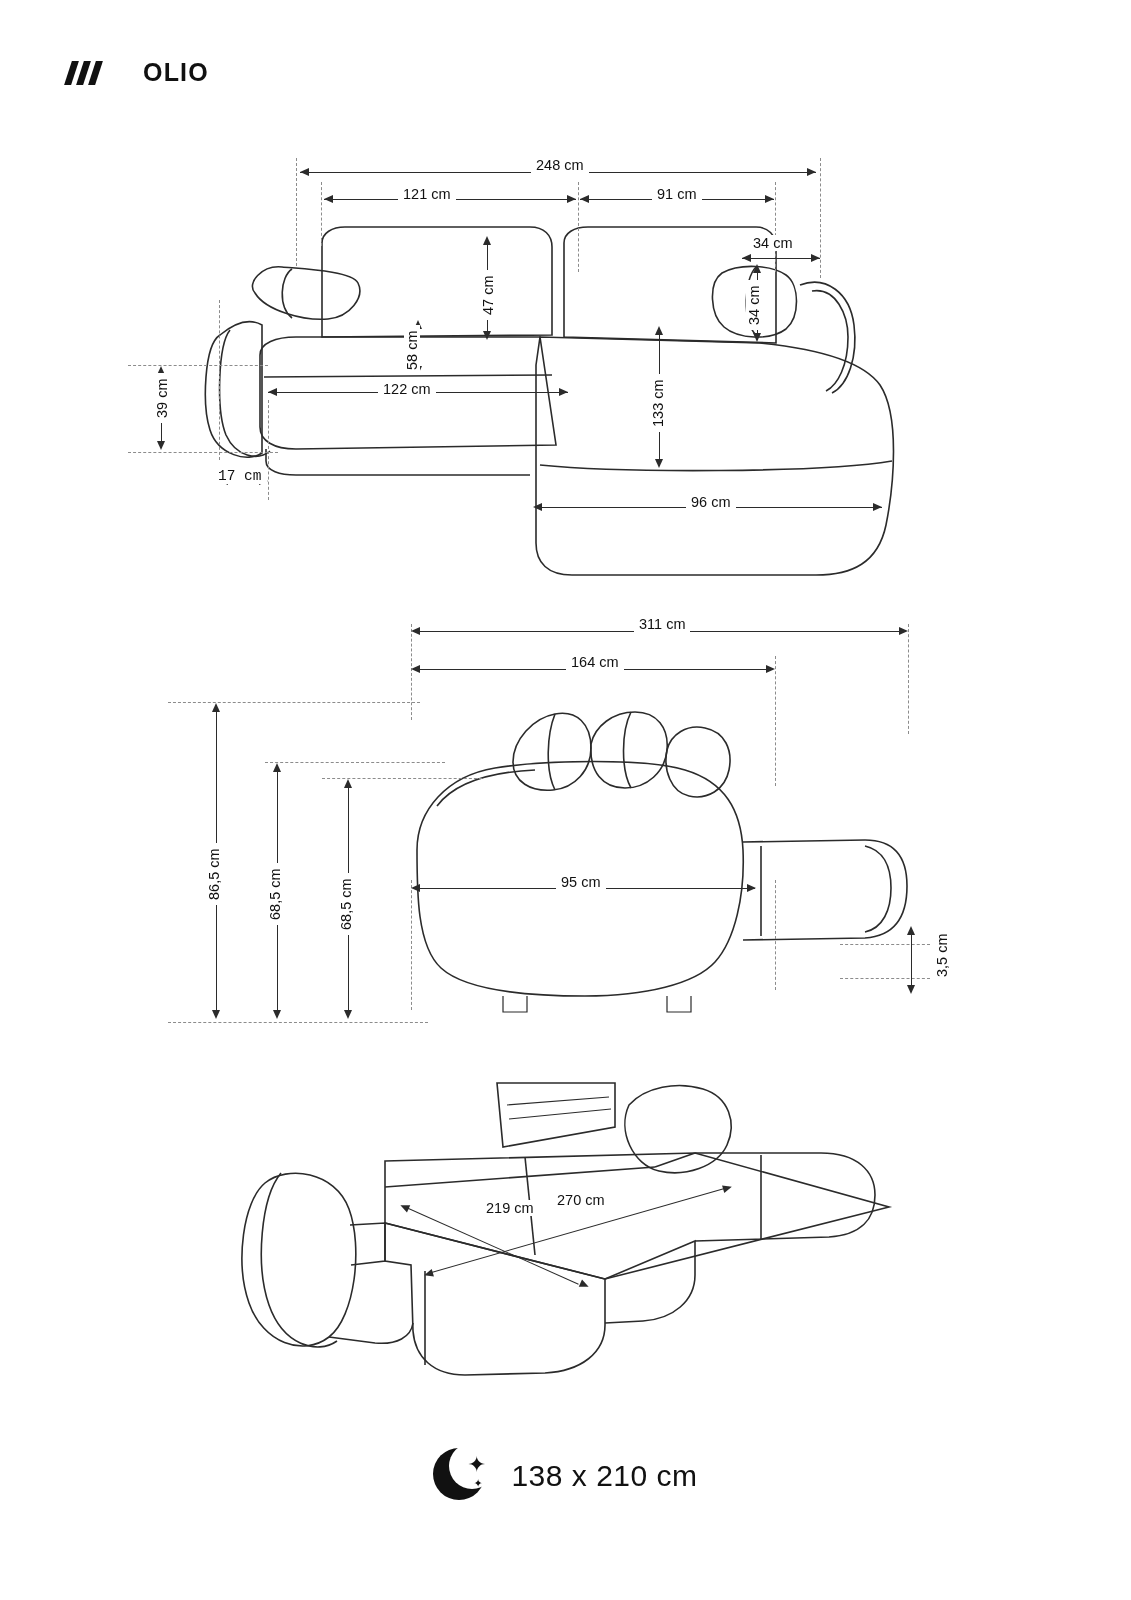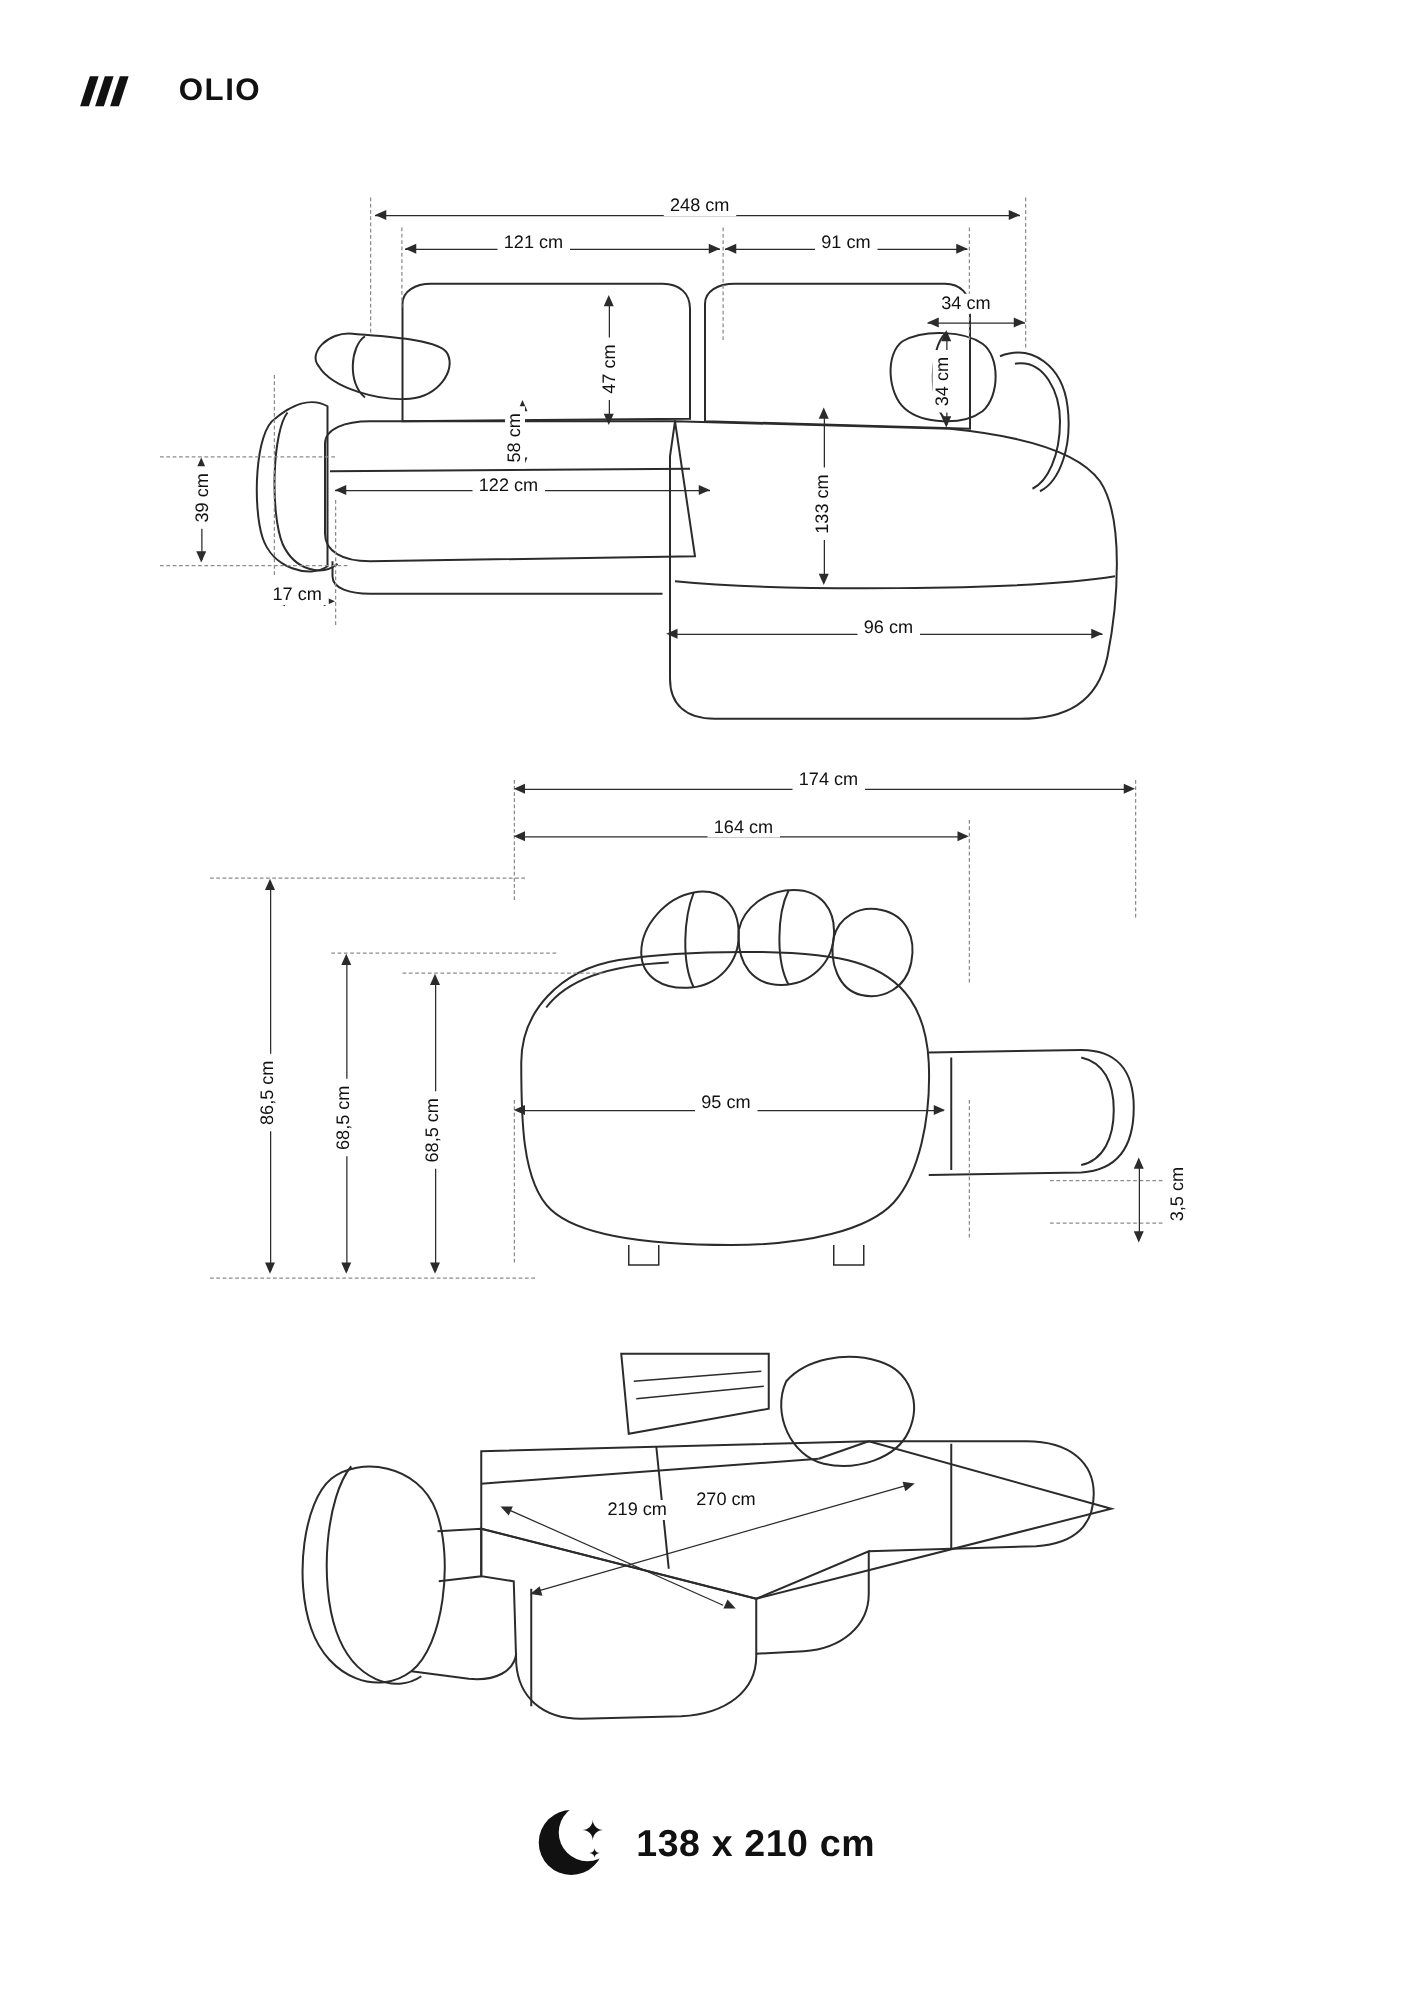--- a/index.html
+++ b/index.html
@@ -34,21 +34,21 @@
   svg{display:block;overflow:visible;}
   .ln{fill:none;stroke:#2b2b2b;stroke-width:1.6;}
   .ln-thin{fill:none;stroke:#2b2b2b;stroke-width:1.2;}
 
   
   .footer{position:absolute;left:0;right:0;top:1448px;display:flex;justify-content:center;align-items:center;gap:22px;}
   .moon{position:relative;width:56px;height:56px;}
   .moon .disc{position:absolute;left:0;top:0;width:52px;height:52px;border-radius:50%;background:#111;}
   .moon .cut{position:absolute;left:16px;top:-5px;width:46px;height:46px;border-radius:50%;background:#fff;}
   .moon .star{position:absolute;color:#111;font-size:22px;line-height:1;}
-  .footer-text{font-size:30px;font-weight:bold;letter-spacing:.5px;color:#111;}
+  .footer-text{font-size:30px;font-weight:normal;letter-spacing:.5px;color:#111;}
 </style>
 </head>
 <body>
 
 <div class="sheet">
 
   <div class="header">
     <span class="logo-mark">
         <i></i>
         <i></i>
@@ -144,21 +144,21 @@
     <div class="dimlabel" style="left:378px;top:381px;">122 cm</div>
 
     <div class="dimline v-line" style="left:161px;top:370px;height:78px;"></div>
     <div class="arrow ar-up" style="left:157px;top:366px;"></div>
     <div class="arrow ar-down" style="left:157px;top:441px;"></div>
     <div class="dimlabel vert" style="left:154px;top:423px;transform:rotate(-90deg);">39 cm</div>
 
     <div class="dimline h-line" style="left:223px;top:481px;width:42px;"></div>
     <div class="arrow ar-left" style="left:219px;top:477px;"></div>
     <div class="arrow ar-right" style="left:259px;top:477px;"></div>
-    <div class="dimlabel" style="left:213px;top:468px;">17 cm</div>
+    <div class="dimlabel" style="left:213px;top:468px;font-family:Liberation Mono, monospace;">17 cm</div>
 
     <div class="dimline h-line" style="left:537px;top:507px;width:345px;"></div>
     <div class="arrow ar-left" style="left:533px;top:503px;"></div>
     <div class="arrow ar-right" style="left:873px;top:503px;"></div>
     <div class="dimlabel" style="left:686px;top:494px;">96 cm</div>
   </div>
 
   <div>
 
     <div class="svgwrap" style="left:395px;top:700px;">
@@ -190,21 +190,21 @@
     <div class="dash-h" style="left:840px;top:978px;width:90px;"></div>
     <div class="dash-v" style="left:411px;top:624px;height:96px;"></div>
     <div class="dash-v" style="left:411px;top:880px;height:130px;"></div>
     <div class="dash-v" style="left:775px;top:656px;height:130px;"></div>
     <div class="dash-v" style="left:775px;top:880px;height:110px;"></div>
     <div class="dash-v" style="left:908px;top:624px;height:110px;"></div>
 
     <div class="dimline h-line" style="left:415px;top:631px;width:490px;"></div>
     <div class="arrow ar-left" style="left:411px;top:627px;"></div>
     <div class="arrow ar-right" style="left:899px;top:627px;"></div>
-    <div class="dimlabel" style="left:634px;top:616px;">174 cm</div>
+    <div class="dimlabel" style="left:634px;top:616px;">311 cm</div>
 
     <div class="dimline h-line" style="left:415px;top:669px;width:358px;"></div>
     <div class="arrow ar-left" style="left:411px;top:665px;"></div>
     <div class="arrow ar-right" style="left:766px;top:665px;"></div>
     <div class="dimlabel" style="left:566px;top:654px;">164 cm</div>
 
     <div class="dimline v-line" style="left:216px;top:707px;height:310px;"></div>
     <div class="arrow ar-up" style="left:212px;top:703px;"></div>
     <div class="arrow ar-down" style="left:212px;top:1010px;"></div>
     <div class="dimlabel vert" style="left:206px;top:905px;transform:rotate(-90deg);">86,5 cm</div>

